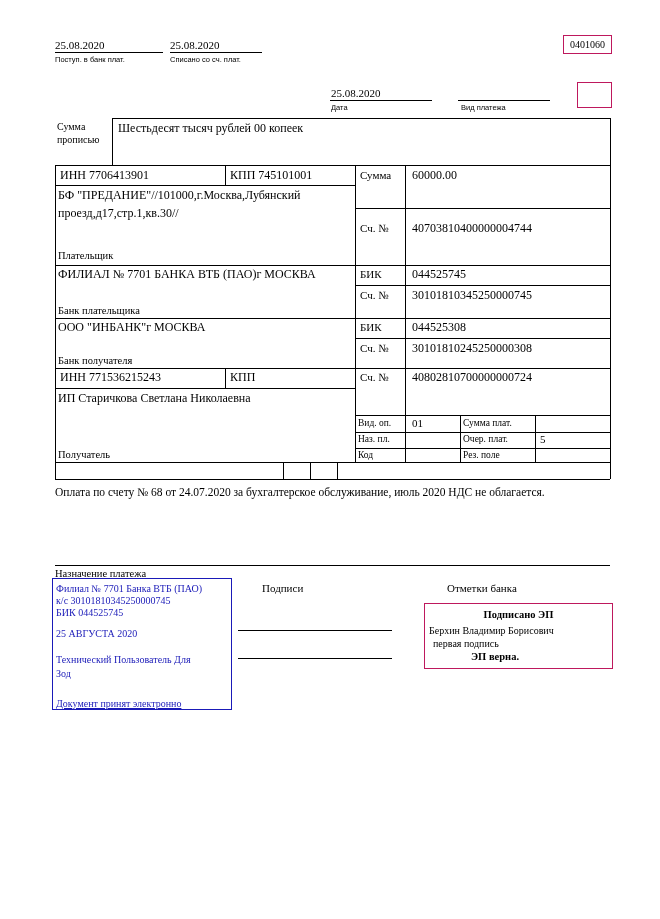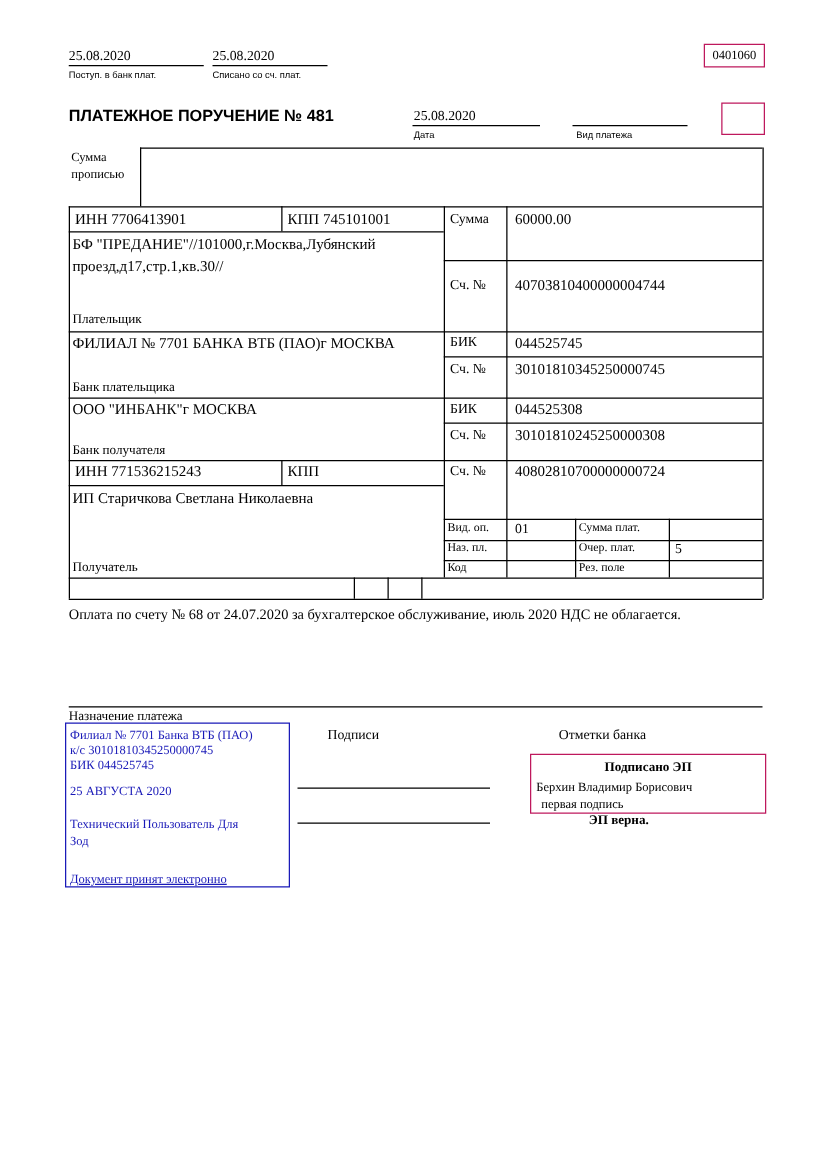--- a/index.html
+++ b/index.html
@@ -29,30 +29,30 @@
   <div class="t sans" style="left:55px;top:56px;font-size:7.5px">Поступ. в банк плат.</div>
 
   <div class="t" style="left:170px;top:39px;font-size:11px">25.08.2020</div>
   <div class="hl" style="left:170px;top:52px;width:92px"></div>
   <div class="t sans" style="left:170px;top:56px;font-size:7.5px">Списано со сч. плат.</div>
 
   <div class="box ctr" style="left:563px;top:35px;width:49px;height:19px;font-size:10px;line-height:17px">
     <span>0401060</span>
   </div>
 
-  <div class="t sans b" style="left:55px;top:86px;font-size:13px">ПЛАТЕЖНОЕ ПОРУЧЕНИЕ № 481</div>
   <div class="t" style="left:331px;top:87px;font-size:11px">25.08.2020</div>
   <div class="hl" style="left:330px;top:100px;width:102px"></div>
   <div class="t sans" style="left:331px;top:104px;font-size:7.5px">Дата</div>
   <div class="hl" style="left:458px;top:100px;width:92px"></div>
   <div class="t sans" style="left:461px;top:104px;font-size:7.5px">Вид платежа</div>
   <div class="box" style="left:577px;top:82px;width:35px;height:26px"></div>
 
   <div class="t" style="left:57px;top:121px;font-size:10px">Сумма</div>
   <div class="t" style="left:57px;top:134px;font-size:10px">прописью</div>
+  <div class="t" style="left:118px;top:122px;font-size:12px">Шестьдесят тысяч рублей 00 копеек</div>
 
   <div class="hl" style="left:112px;top:118px;width:498px"></div>
   <div class="hl" style="left:55px;top:165px;width:555px"></div>
   <div class="hl" style="left:55px;top:185px;width:300px"></div>
   <div class="hl" style="left:355px;top:208px;width:255px"></div>
   <div class="hl" style="left:55px;top:265px;width:555px"></div>
   <div class="hl" style="left:355px;top:285px;width:255px"></div>
   <div class="hl" style="left:55px;top:318px;width:555px"></div>
   <div class="hl" style="left:355px;top:338px;width:255px"></div>
   <div class="hl" style="left:55px;top:368px;width:555px"></div>
@@ -128,20 +128,20 @@
   <div class="t blue" style="left:56px;top:628px;font-size:10px">25 АВГУСТА 2020</div>
   <div class="t blue" style="left:56px;top:654px;font-size:10px">Технический Пользователь Для</div>
   <div class="t blue" style="left:56px;top:668px;font-size:10px">Зод</div>
   <div class="t blue u" style="left:56px;top:686px;font-size:10px">Документ принят электронно</div>
 
   <div class="t" style="left:262px;top:582px;font-size:11px">Подписи</div>
   <div class="hl" style="left:238px;top:630px;width:154px"></div>
   <div class="hl" style="left:238px;top:658px;width:154px"></div>
 
   <div class="t" style="left:447px;top:582px;font-size:11px">Отметки банка</div>
-  <div class="box" style="left:424px;top:603px;width:189px;height:48px">
+  <div class="box" style="left:424px;top:603px;width:189px;height:66px">
     <div class="ctr b" style="position:absolute;left:0;top:5px;width:100%;font-size:10.5px">Подписано ЭП</div>
     <div class="t" style="left:4px;top:21px;font-size:10px">Берхин Владимир Борисович</div>
     <div class="t i" style="left:8px;top:34px;font-size:10px">первая подпись</div>
     <div class="t b" style="left:46px;top:47px;font-size:10.5px">ЭП верна.</div>
   </div>
 
 </div>
 
 </body></html>

